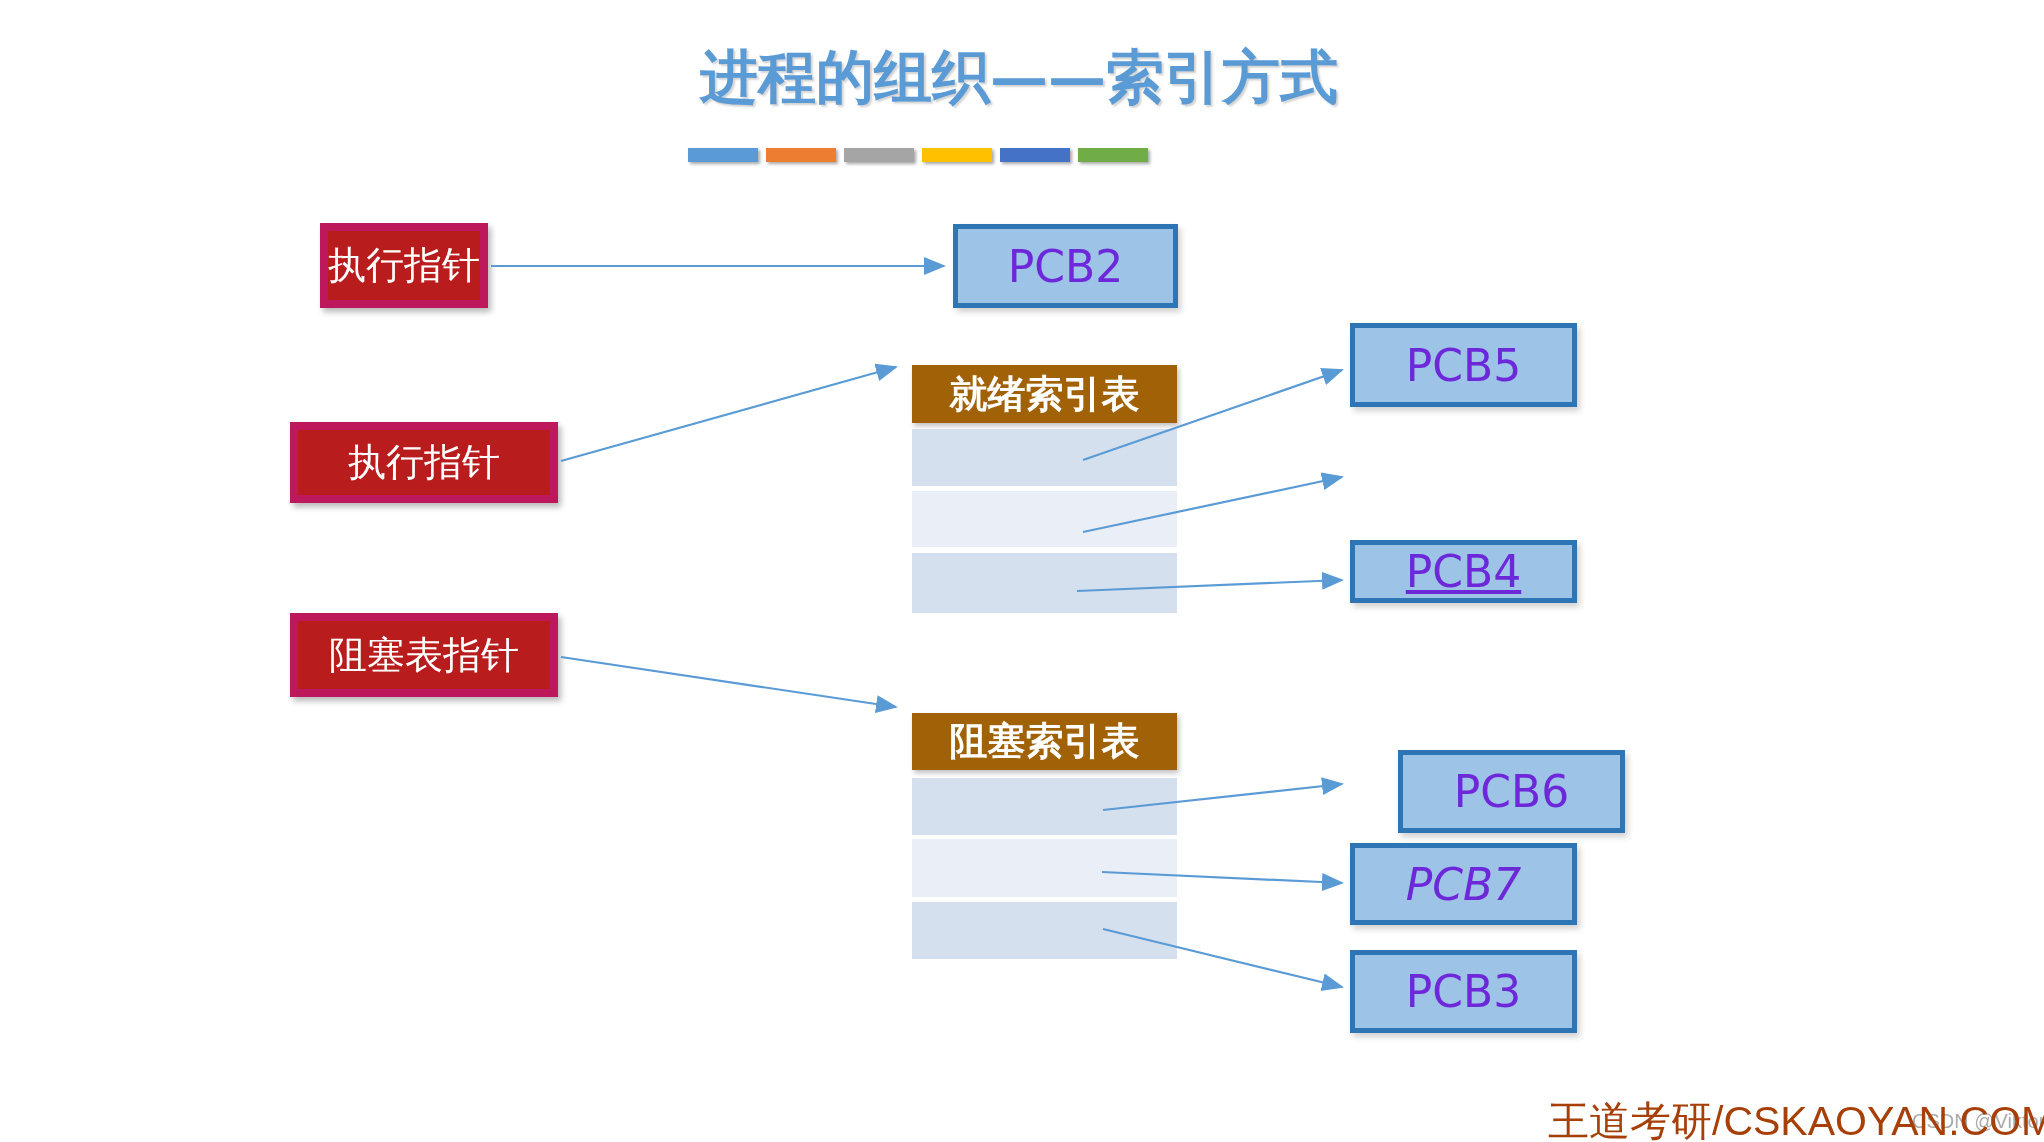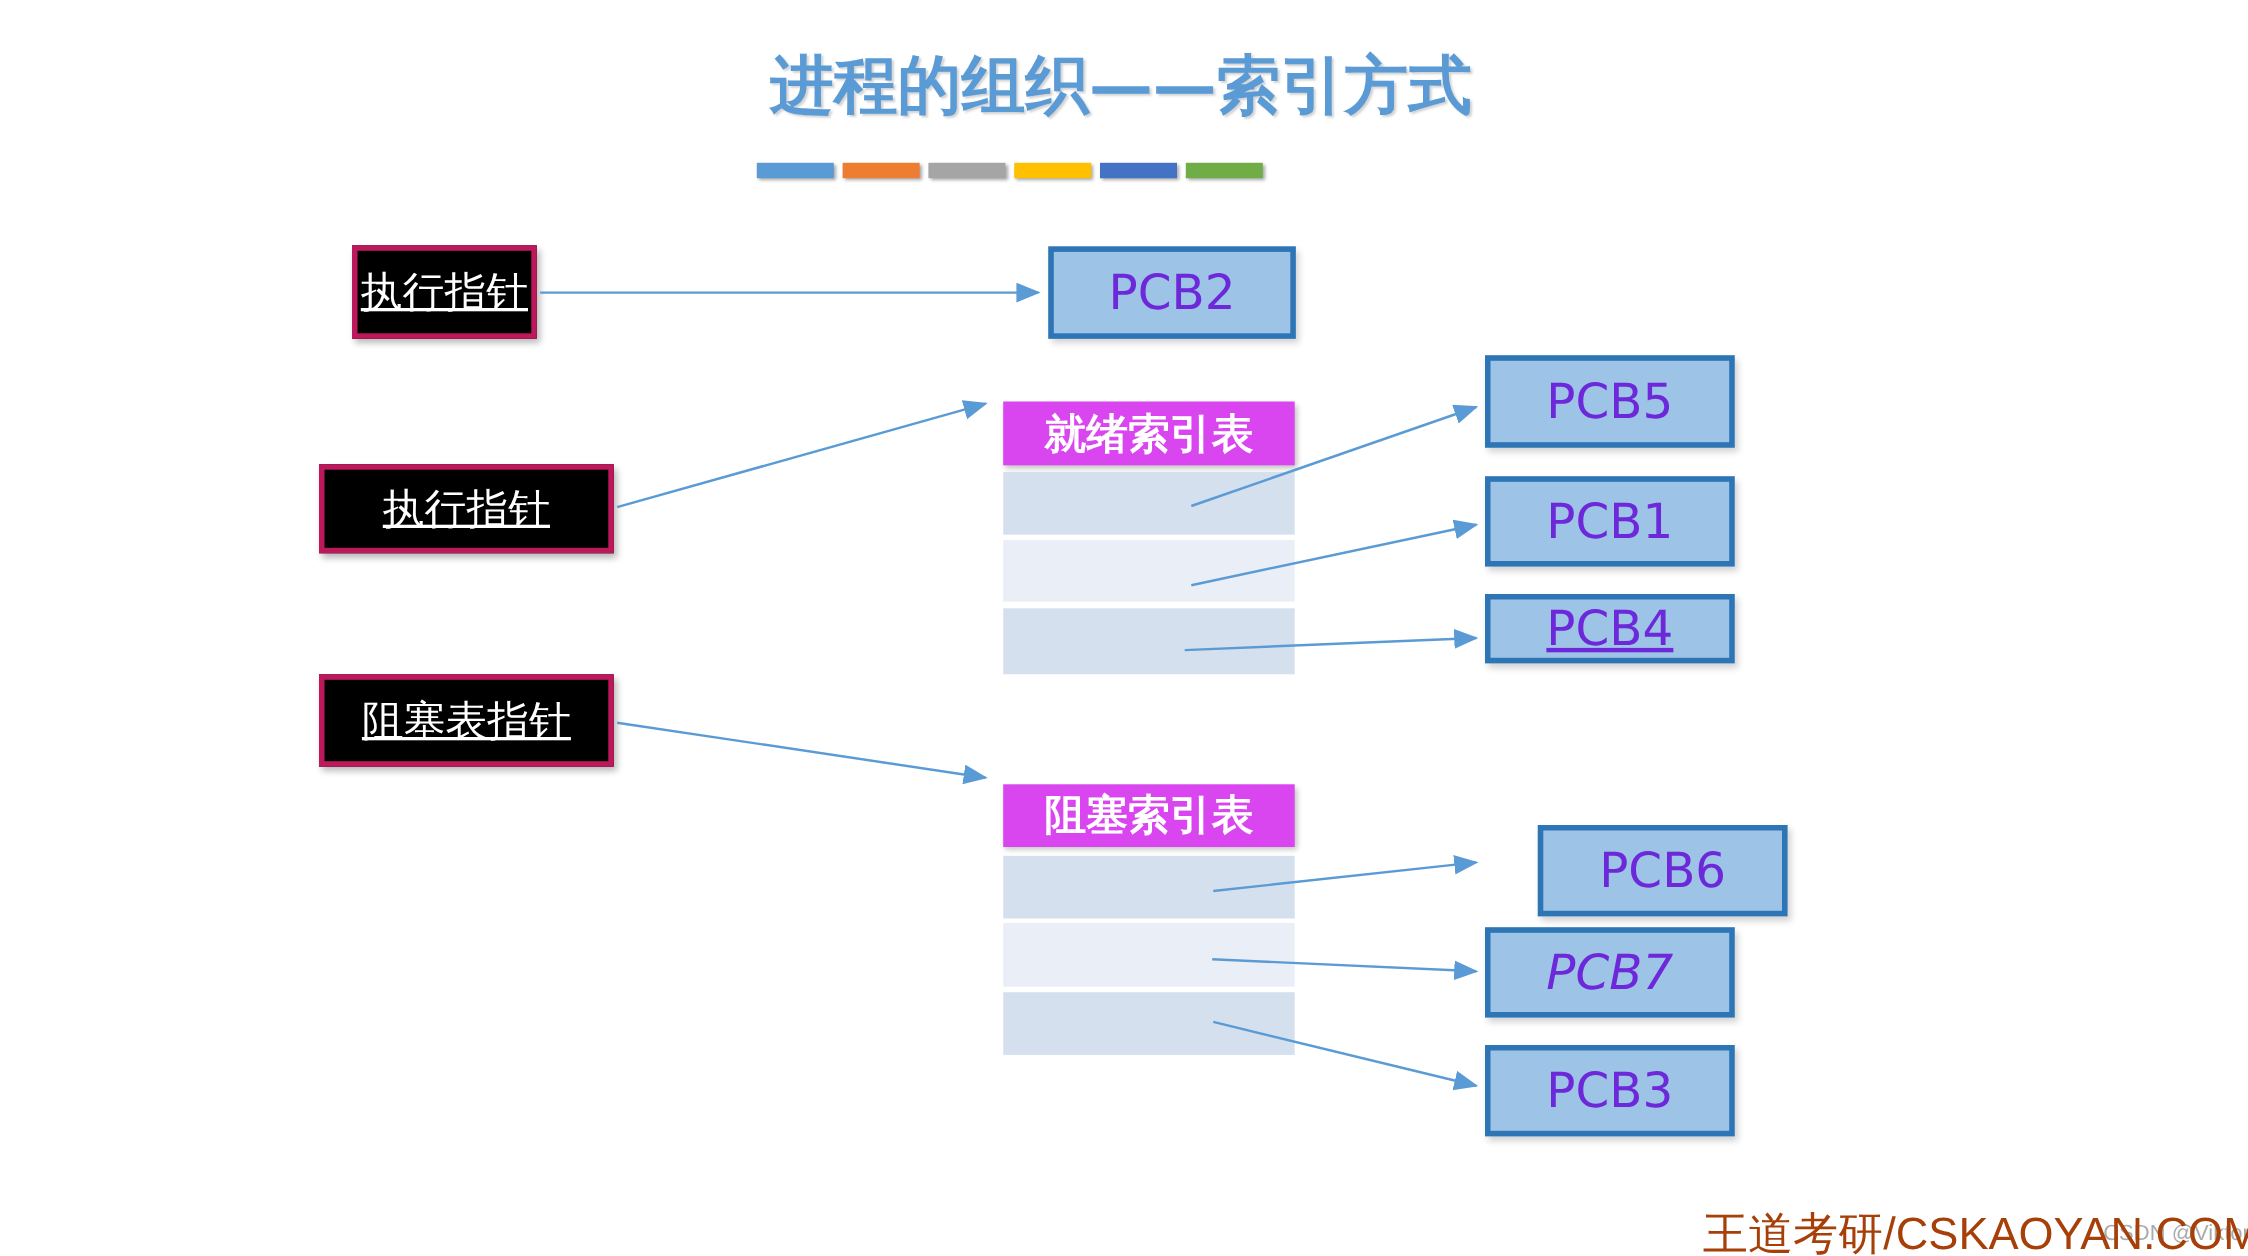--- a/index.html
+++ b/index.html
@@ -10,35 +10,34 @@
   .slide-title{
     position:absolute;left:700px;top:46px;
     font-family:"DejaVu Serif","Liberation Serif",serif;
     font-weight:bold;font-size:58px;line-height:1.1;color:#5B9BD5;
     text-shadow:2px 2px 2px rgba(80,80,80,0.25);white-space:nowrap;
   }
   .accent-bars{position:absolute;left:688px;top:148px;display:flex;gap:8px;}
   .accent-bar{width:70px;height:14px;box-shadow:2px 2px 3px rgba(0,0,0,0.35);}
   .solid-box{
     position:absolute;box-sizing:border-box;
-    background:#000000;border:5px solid #be185d;color:#ffffff;
+    background:#b91c1c;border:8px solid #be185d;color:#ffffff;
     display:flex;align-items:center;justify-content:center;
     font-family:"DejaVu Serif","Liberation Serif",serif;font-size:38px;
     box-shadow:3px 4px 6px rgba(0,0,0,0.28);
-    text-decoration:underline;
   }
   .pcb-box{
     position:absolute;box-sizing:border-box;
     background:#9DC3E6;border:5px solid #2E75B6;color:#6d28d9;
     display:flex;align-items:center;justify-content:center;
     font-family:"DejaVu Sans","Liberation Sans",sans-serif;font-size:44px;
     box-shadow:3px 4px 6px rgba(0,0,0,0.18);
   }
   .tbl-header{
-    position:absolute;box-sizing:border-box;background:#d946ef;color:#ffffff;
+    position:absolute;box-sizing:border-box;background:#a16207;color:#ffffff;
     display:flex;align-items:center;justify-content:center;
     font-family:"DejaVu Serif","Liberation Serif",serif;font-weight:bold;font-size:38px;
     box-shadow:2px 3px 5px rgba(0,0,0,0.25);
   }
   .tbl-row{position:absolute;box-sizing:border-box;}
   .row-dark{background:#D5E0EE;}
   .row-light{background:#EAEFF7;}
   .arrow-layer{position:absolute;left:0;top:0;width:2044px;height:1142px;pointer-events:none;}
   .brand-mark{
     position:absolute;left:1548px;top:1094px;z-index:2;
@@ -91,23 +90,20 @@
   <div class="tbl-row row-light" style="left:912px;top:839px;width:265px;height:58px;"></div>
   <div class="tbl-row row-dark" style="left:912px;top:902px;width:265px;height:57px;"></div>
 
   <div class="pcb-box" style="left:953px;top:224px;width:225px;height:84px;">
     <span>PCB2</span>
   </div>
 
   <div class="pcb-box" style="left:1350px;top:323px;width:227px;height:84px;">
     <span>PCB5</span>
   </div>
-  <div class="pcb-box" style="left:1350px;top:433px;width:227px;height:82px;">
-    <span>PCB1</span>
-  </div>
   <div class="pcb-box" style="left:1350px;top:540px;width:227px;height:63px;text-decoration:underline;">
     <span>PCB4</span>
   </div>
 
   <div class="pcb-box" style="left:1350px;top:750px;width:227px;height:83px;margin-left:48px;">
     <span>PCB6</span>
   </div>
   <div class="pcb-box" style="left:1350px;top:843px;width:227px;height:82px;font-style:italic;">
     <span>PCB7</span>
   </div>

